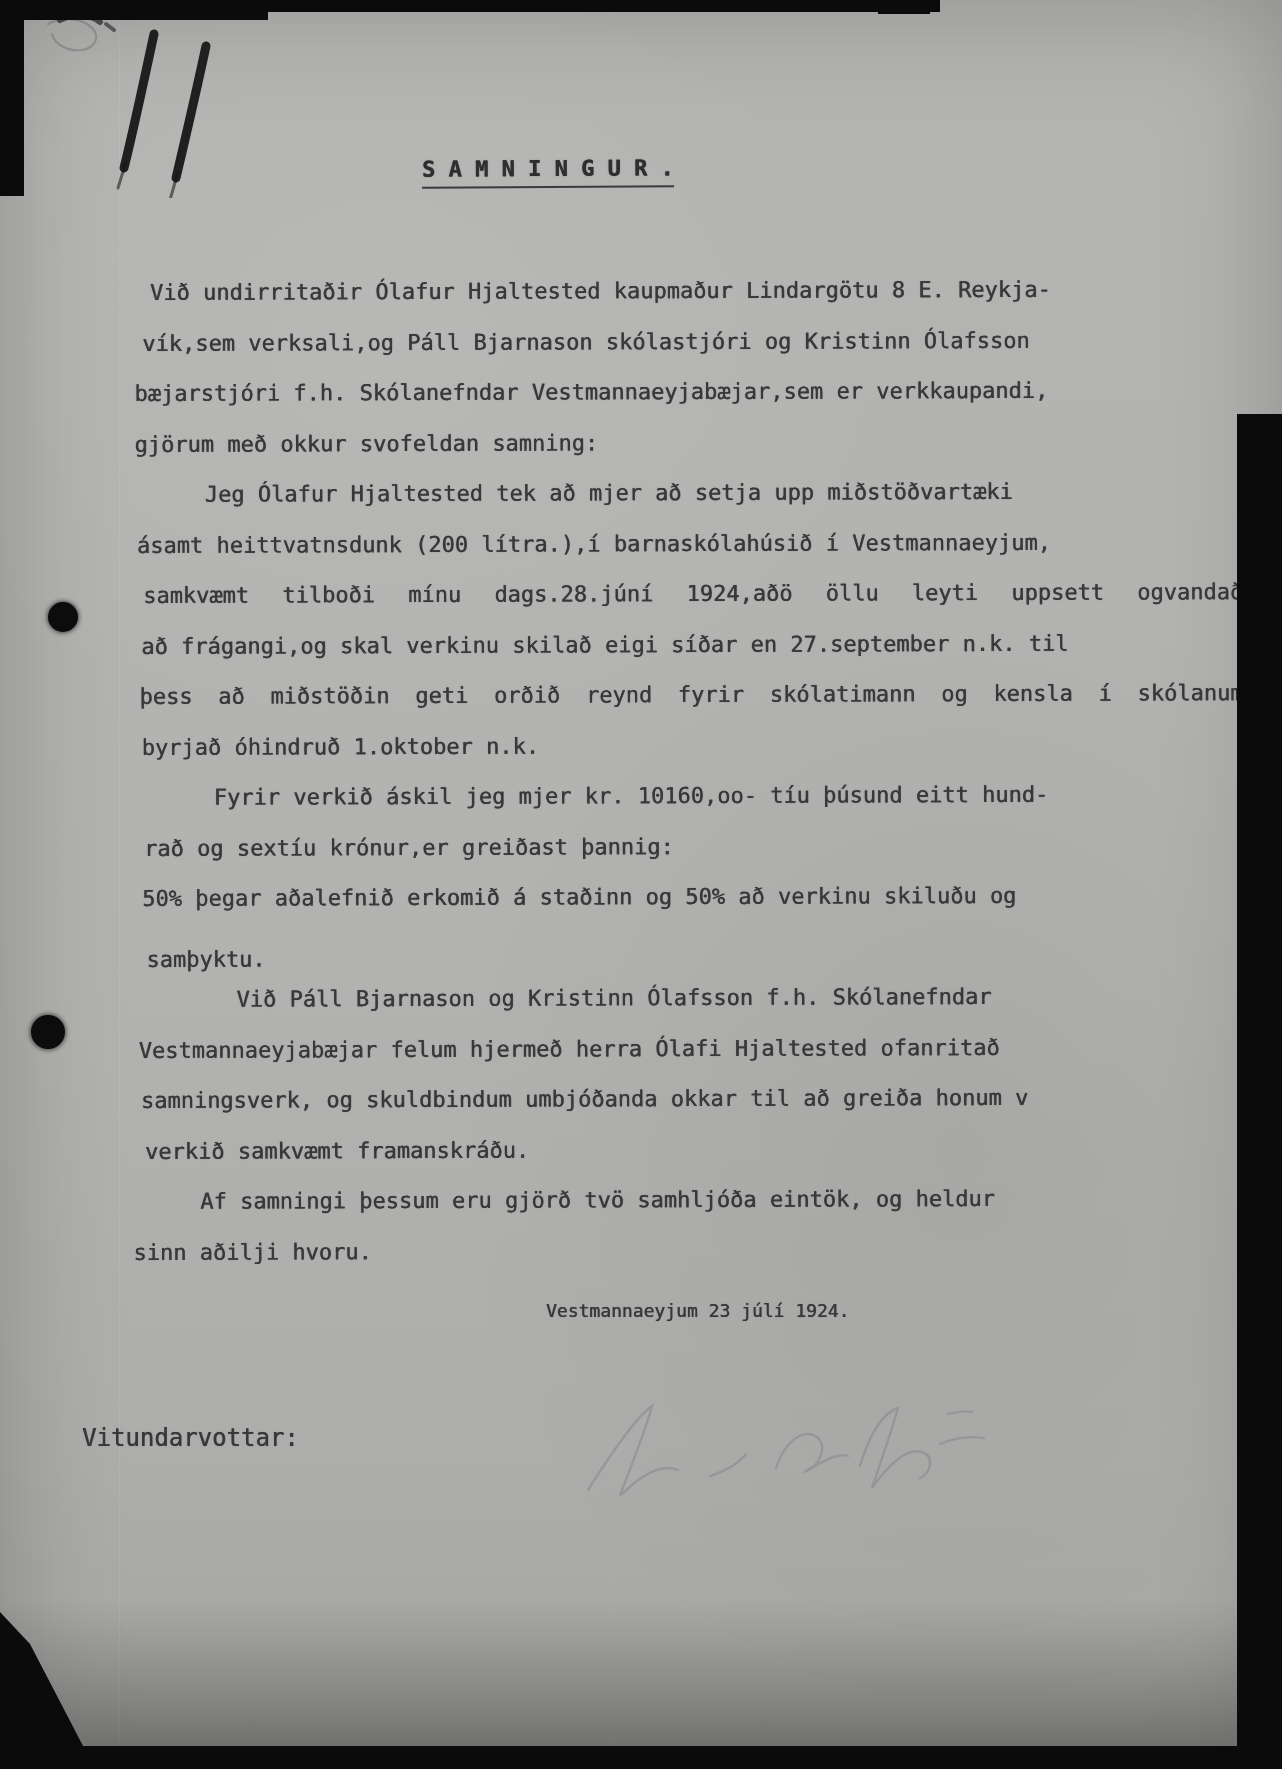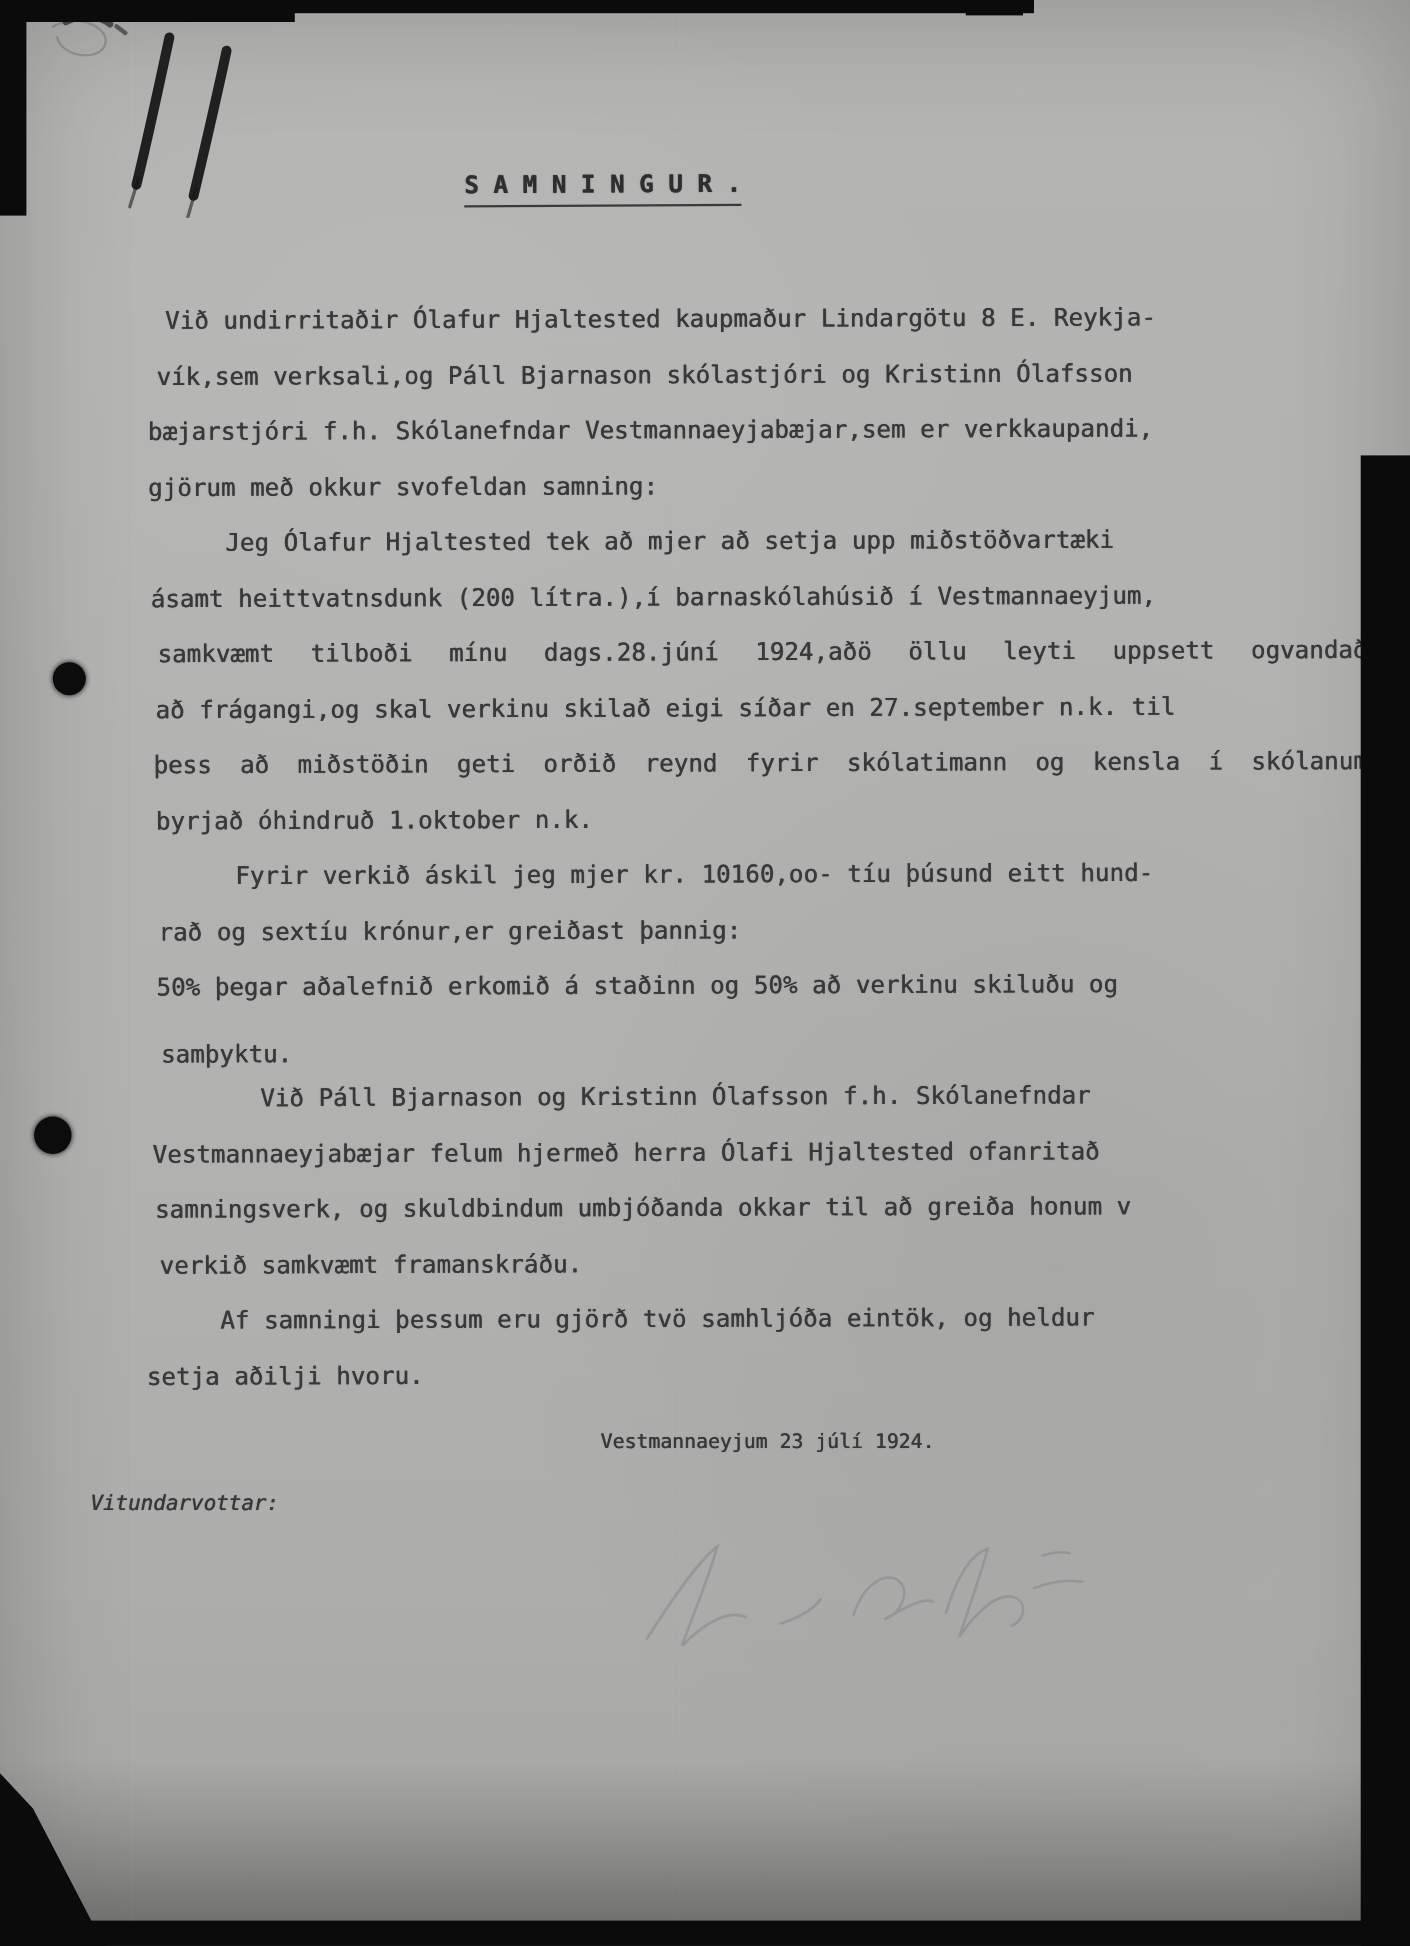--- a/index.html
+++ b/index.html
@@ -46,24 +46,23 @@
     padding-bottom:5px;border-bottom:2.5px solid #3a3a3c;
     text-shadow:0.5px 0 0 rgba(40,40,42,0.8), 0 0 1.5px rgba(40,40,42,0.4);
     white-space:pre;transform:rotate(-0.3deg);
   }
   .date-line{
     position:absolute;left:546px;top:1300px;
     font-size:18px;color:#37373a;white-space:pre;
     text-shadow:0.4px 0 0 rgba(46,46,48,0.75), 0 0 1.2px rgba(46,46,48,0.35);
   }
   .witness{
-    position:absolute;left:82px;top:1356px;
-    font-size:19px;color:#37373a;white-space:pre;
+    position:absolute;left:82px;top:1424px;
+    font-size:24px;color:#37373a;white-space:pre;
     text-shadow:0.4px 0 0 rgba(46,46,48,0.75), 0 0 1.2px rgba(46,46,48,0.35);
-    font-style:italic;
   }
   svg{position:absolute;}
 </style>
 </head>
 <body>
 
 <div class="canvas">
 
   <div class="paper"></div>
 
@@ -85,21 +84,21 @@
       <div class="typed-line" style="top: 454.5px; left: -2px;">byrjað óhindruð 1.oktober n.k.</div>
       <div class="typed-line" style="top: 505px; left: 70px;">Fyrir verkið áskil jeg mjer kr. 10160,oo- tíu þúsund eitt hund-</div>
       <div class="typed-line" style="top: 555.5px; left: 0px;">rað og sextíu krónur,er greiðast þannig:</div>
       <div class="typed-line" style="top: 606px; left: -2px;">50% þegar aðalefnið erkomið á staðinn og 50% að verkinu skiluðu og</div>
       <div class="typed-line" style="top: 639px; left: 2px; margin-top: 28px;">samþyktu.</div>
       <div class="typed-line" style="top: 707px; left: 92px;">Við Páll Bjarnason og Kristinn Ólafsson f.h. Skólanefndar</div>
       <div class="typed-line" style="top: 757.5px; left: -6px;">Vestmannaeyjabæjar felum hjermeð herra Ólafi Hjaltested ofanritað</div>
       <div class="typed-line" style="top: 808px; left: -4px;">samningsverk, og skuldbindum umbjóðanda okkar til að greiða honum v</div>
       <div class="typed-line" style="top: 858.5px; left: 0px;">verkið samkvæmt framanskráðu.</div>
       <div class="typed-line" style="top: 909px; left: 55px;">Af samningi þessum eru gjörð tvö samhljóða eintök, og heldur</div>
-      <div class="typed-line" style="top: 959.5px; left: -12px;">setja aðilji hvoru.</div>
+      <div class="typed-line" style="top: 959.5px; left: -12px;">sinn aðilji hvoru.</div>
     </div>
   <div class="date-line">Vestmannaeyjum 23 júlí 1924.</div>
   <div class="witness">Vitundarvottar:</div>
 
   <svg style="left:560px;top:1392px" width="440" height="120" viewBox="0 0 440 120">
     <g fill="none" stroke="#84848a" stroke-width="2.4" stroke-linecap="round" opacity="0.5">
       <path d="M28,98 C52,60 78,24 92,14 C84,44 66,86 60,104 C84,80 104,72 118,78"></path>
       <path d="M150,84 C168,78 180,70 186,62"></path>
       <path d="M216,76 C226,46 246,36 258,46 C268,56 258,76 244,80 C262,70 278,60 288,64"></path>
       <path d="M300,74 C310,40 324,20 338,16 C330,44 318,78 312,96 C330,70 348,56 362,60 C374,64 372,80 360,86"></path>

